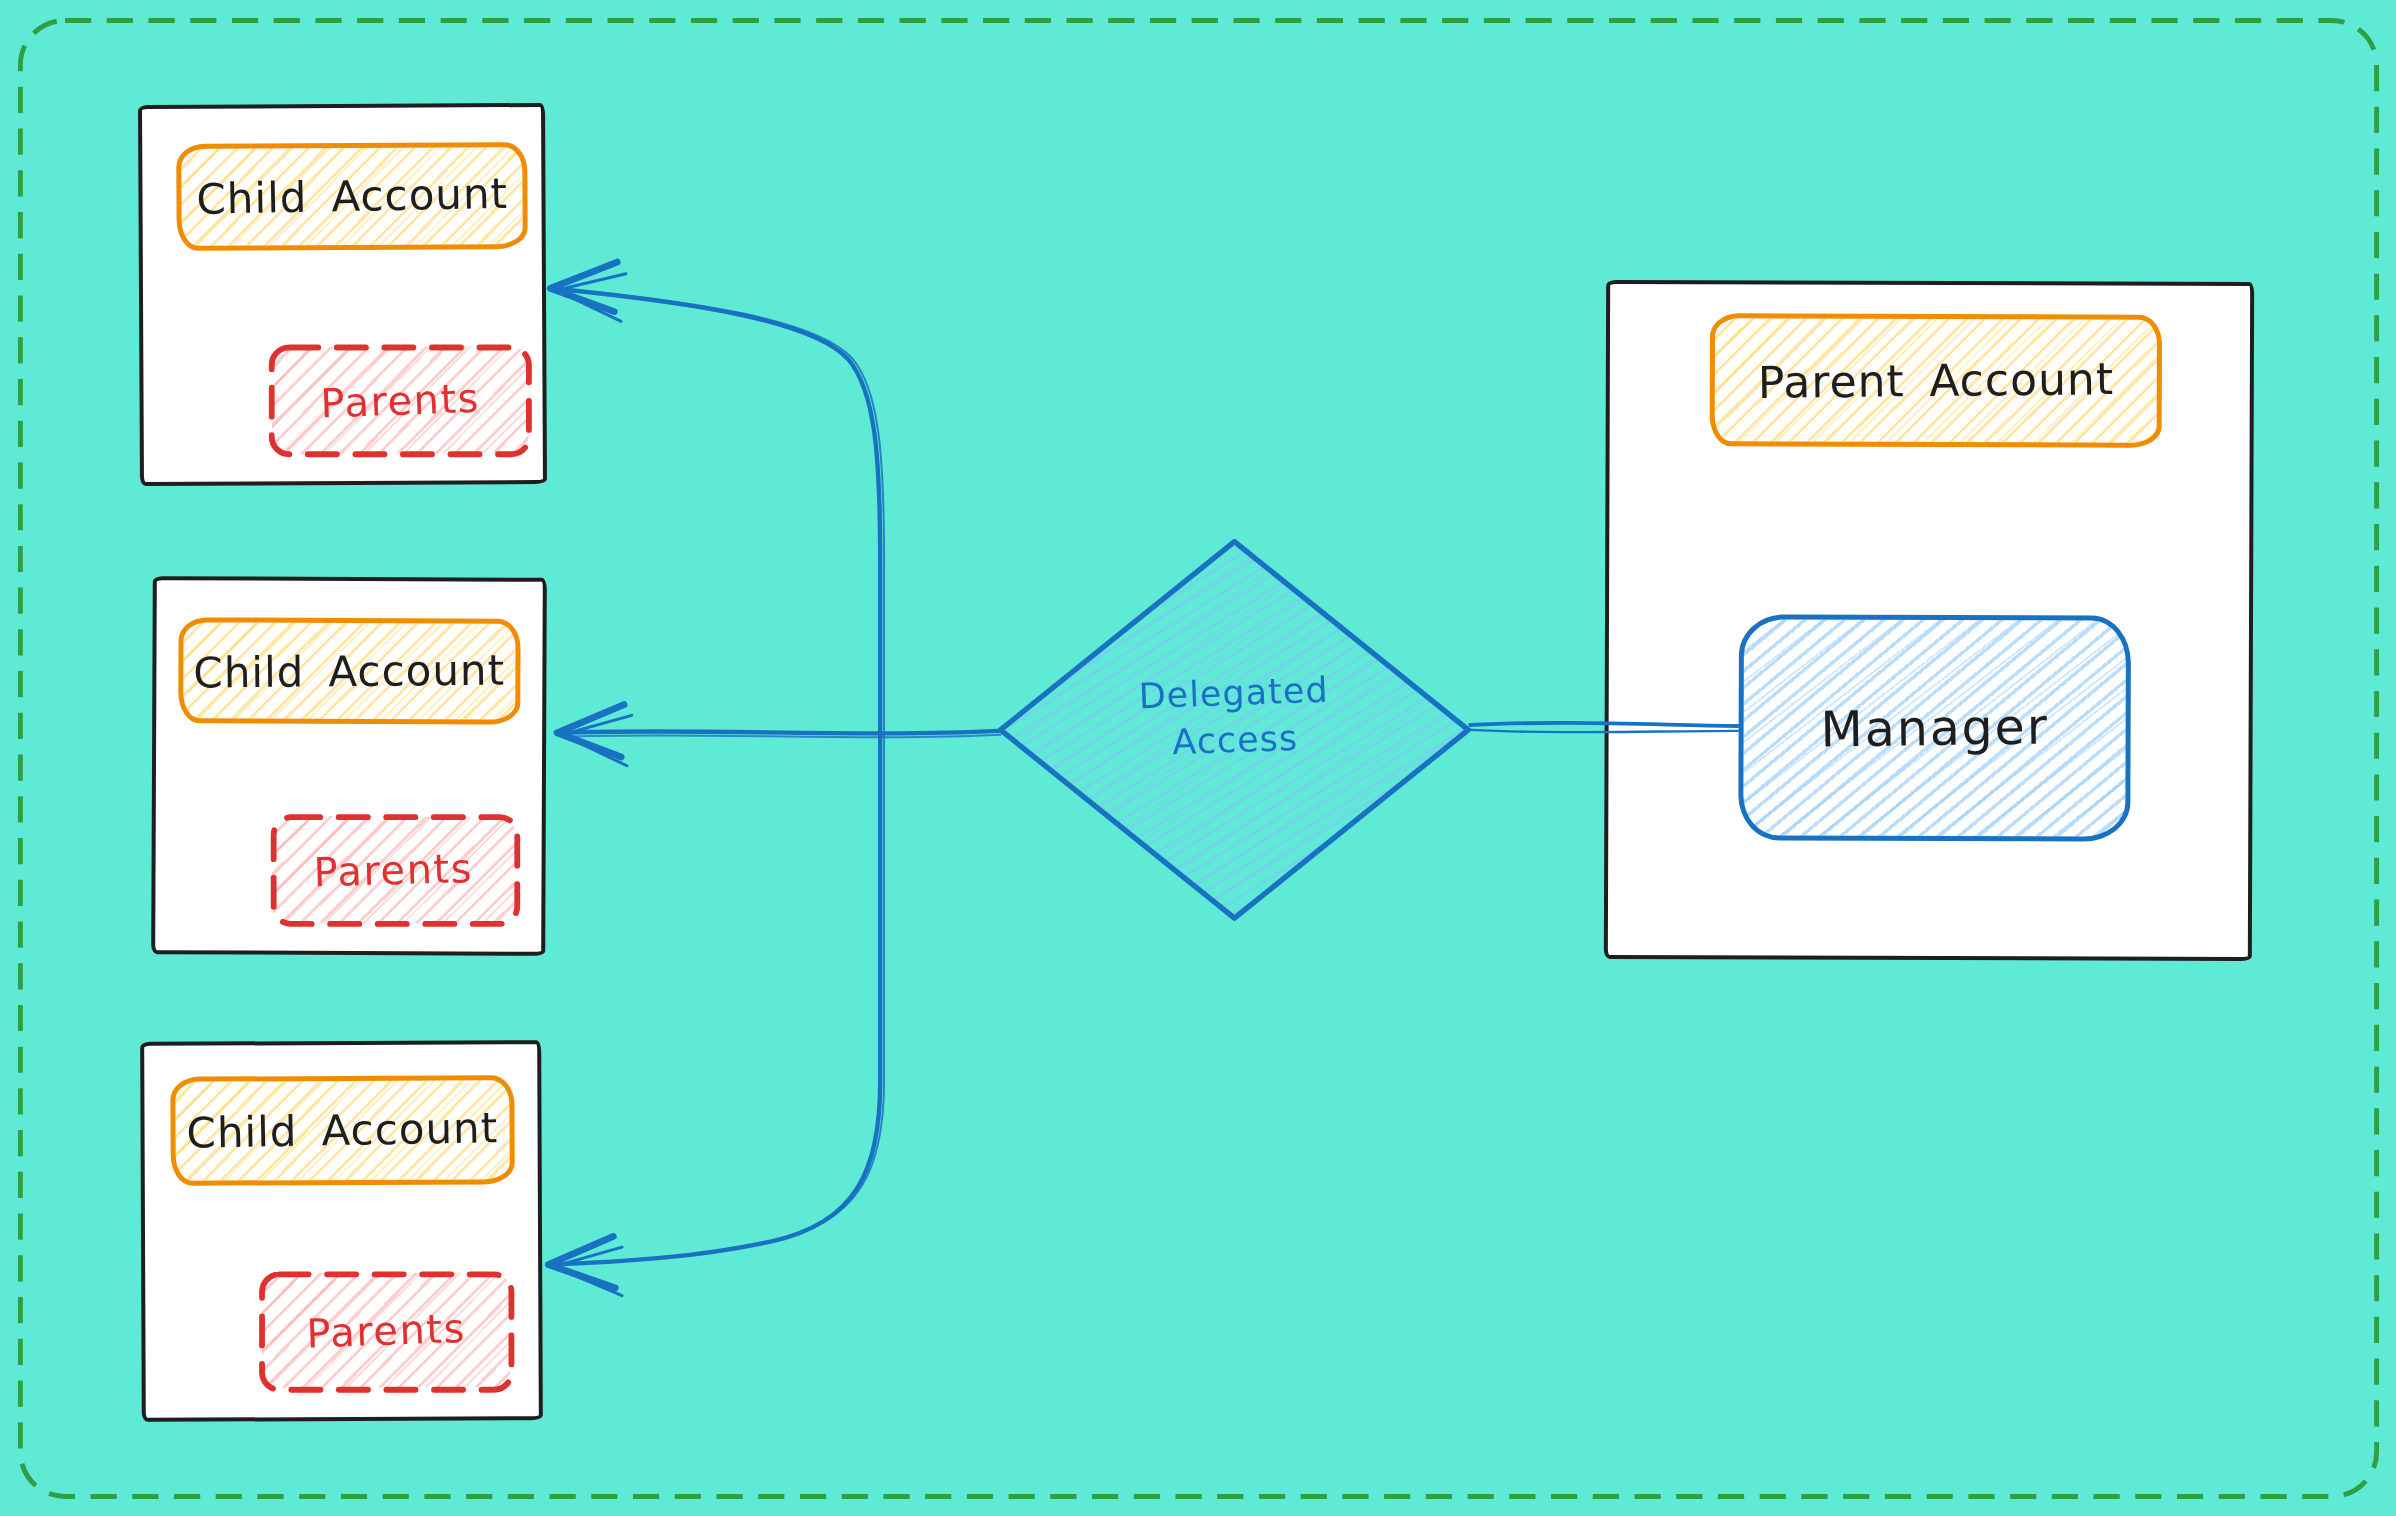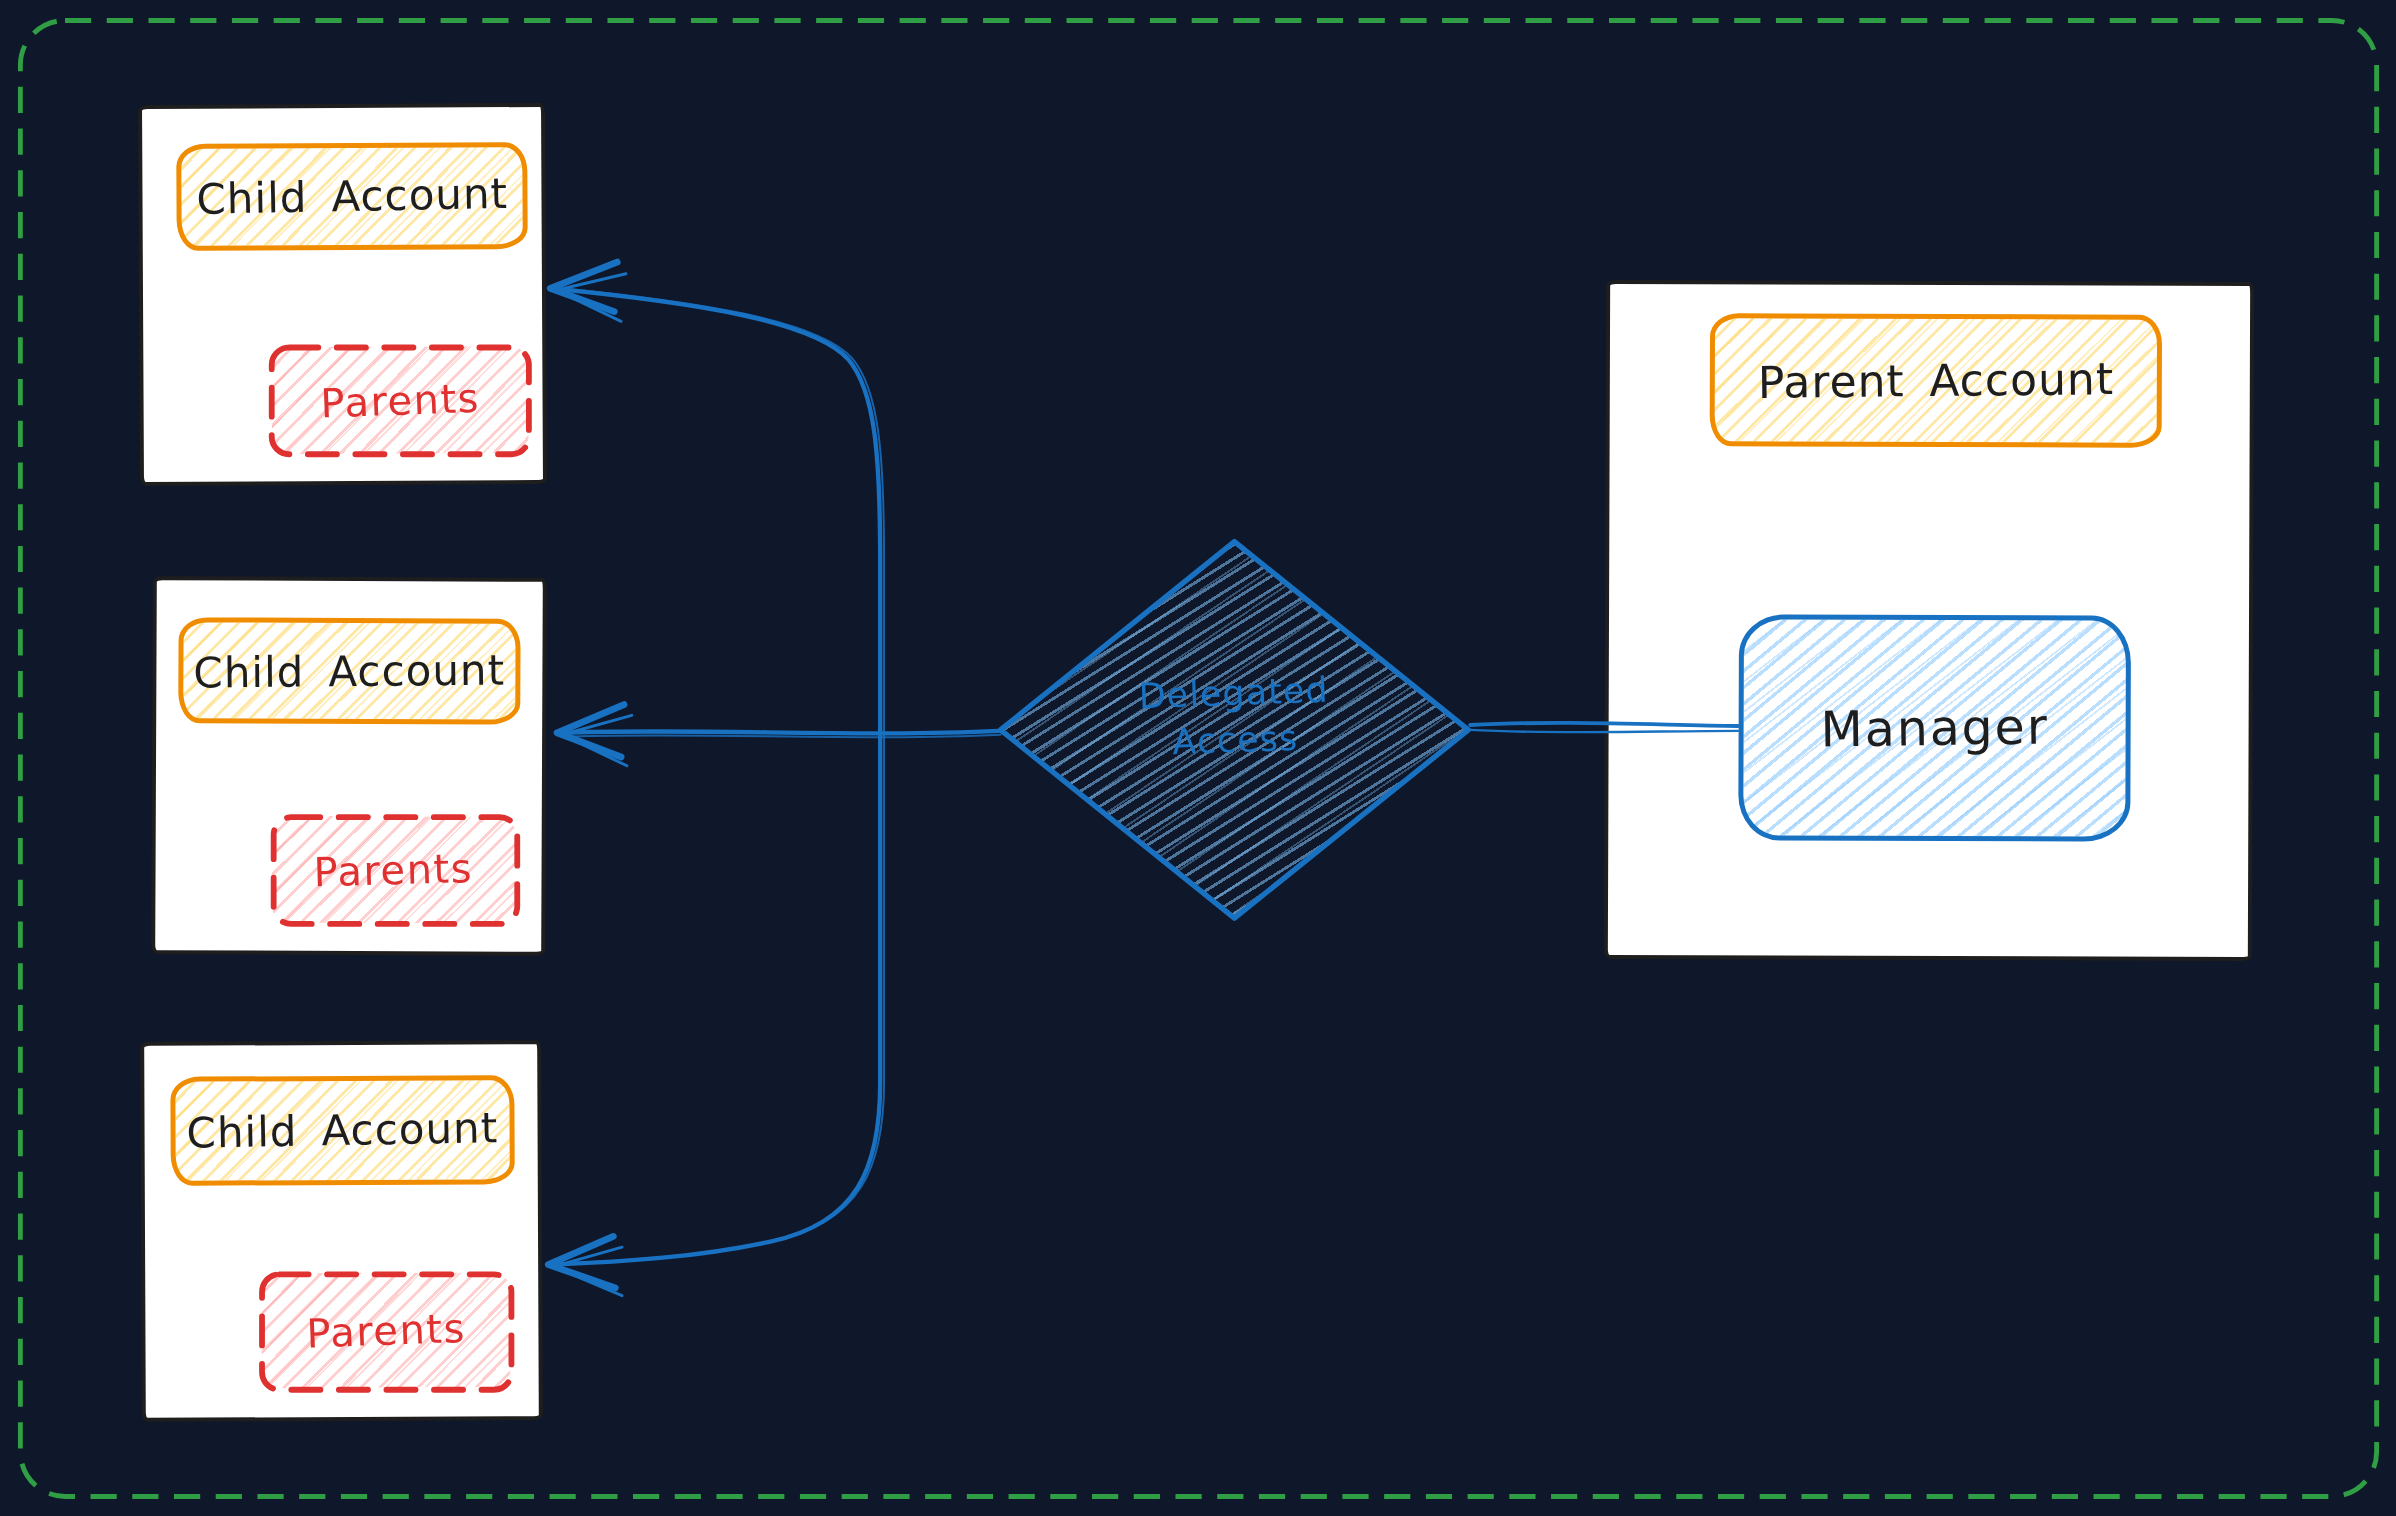--- a/index.html
+++ b/index.html
@@ -10,21 +10,21 @@
     --red: #e03131;
     --pink: #ffa8a8;
     --green: #2f9e44;
     --ink: #1e1e1e;
   }
   html, body { margin: 0; padding: 0; background: #ffffff; }
   .canvas {
     position: relative;
     width: 2397px;
     height: 1517px;
-    background: #0f172a;
+    background: #5eead4;
     overflow: hidden;
     font-family: "DejaVu Sans", "Liberation Sans", sans-serif;
     color: var(--ink);
   }
   
   .sketch-box {
     position: absolute;
     background: #ffffff;
     border: 4.9px solid var(--ink);
     border-radius: 9.7px 4.9px 11.6px 5.8px / 5.8px 11.6px 4.9px 9.7px;

